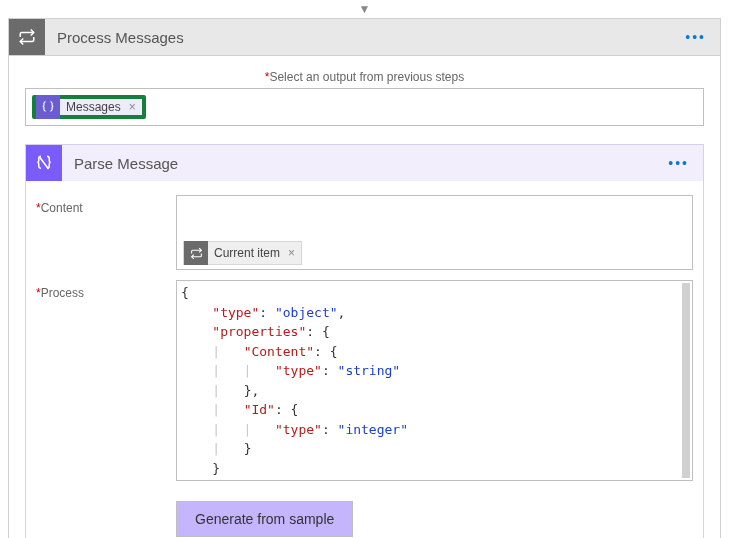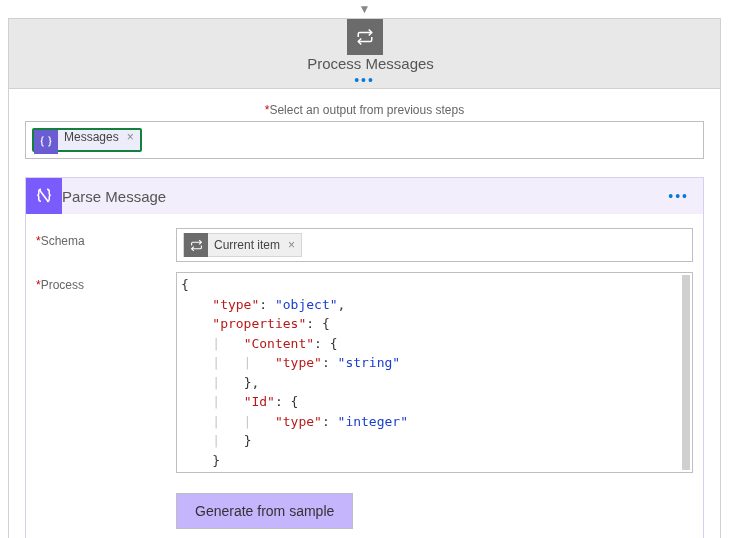--- a/index.html
+++ b/index.html
@@ -1,39 +1,39 @@
 <!DOCTYPE html>
 <html><head>
   <meta charset="utf-8">
   <style>
     * { box-sizing: border-box; margin: 0; padding: 0; }
     body { font-family: "Segoe UI", Arial, sans-serif; font-size: 13px; color: #333; background: #fff; width: 729px; }
     .arrow-down { text-align: center; color: #888; font-size: 12px; padding: 2px 0; }
     .outer-card { border: 1px solid #d0d0d0; background: #fff; margin: 0 8px; }
-    .outer-header { display: flex; align-items: center; background: #e8e8e8; border-bottom: 1px solid #d0d0d0; flex-direction: column; }
+    .outer-header { display: flex; align-items: center; background: #e8e8e8; border-bottom: 1px solid #d0d0d0; }
     .outer-icon { width: 36px; height: 36px; background: #6b6b6b; display: flex; align-items: center; justify-content: center; }
     .outer-title { flex: 1; padding-left: 12px; font-size: 15px; color: #555; }
     .menu-dots { padding: 0 14px; color: #0a7ad8; letter-spacing: 2px; cursor: pointer; font-size: 14px; }
     .outer-body { padding: 14px 16px 22px 16px; }
     .req { color: #c00; }
     .label-row { font-size: 12px; color: #666; margin-bottom: 4px; text-align: center; }
     .token-box { border: 1px solid #bfbfbf; padding: 6px; display: flex; align-items: center; background: #fff; }
-    .token { display: inline-flex; align-items: flex-start; background: #ececfb; border: 2px solid #15803d; border-radius: 2px; font-size: 12px; color: #444; height: 24px; }
+    .token { display: inline-flex; align-items: center; background: #ececfb; border: 4px solid #15803d; border-radius: 2px; font-size: 12px; color: #444; height: 24px; }
     .token-icon { width: 24px; height: 24px; background: #6a5cd1; display: flex; align-items: center; justify-content: center; margin-right: 6px; }
     .token-x { margin-left: 8px; margin-right: 6px; color: #888; cursor: pointer; }
     .inner-card { margin-top: 18px; border: 1px solid #d6d0f0; background: #f2eefc; }
     .inner-header { display: flex; align-items: center; }
     .inner-icon { width: 36px; height: 36px; background: #7a5cfd; display: flex; align-items: center; justify-content: center; }
-    .inner-title { flex: 1; font-size: 15px; color: #555; }
+    .inner-title { flex: 1; padding-left: 12px; font-size: 15px; color: #555; }
     .inner-body { background: #fff; padding: 14px 10px 18px 10px; }
     .field-row { display: flex; align-items: flex-start; margin-bottom: 10px; }
     .field-label { width: 140px; font-size: 12px; color: #666; padding-top: 6px; }
     .field-input { flex: 1; }
     .content-box { border: 1px solid #bfbfbf; padding: 4px 6px; display: flex; align-items: center; background: #fff; }
-    .token-gray { display: inline-flex; align-items: center; background: #efefef; border: 1px solid #d6d6d6; border-radius: 0; font-size: 12px; color: #444; height: 24px; }
+    .token-gray { display: inline-flex; align-items: center; background: #efefef; border: 1px solid #d6d6d6; border-radius: 0; font-size: 12px; color: #444; height: 24px; margin-top: 41px; }
     .token-gray-icon { width: 24px; height: 24px; background: #6b6b6b; display: flex; align-items: center; justify-content: center; margin-right: 6px; }
     .schema-box { border: 1px solid #bfbfbf; background: #fff; font-family: Consolas, monospace; font-size: 13px; line-height: 1.5; padding: 2px 4px; color: #444; position: relative; }
     .schema-box::after { content: ""; position: absolute; top: 2px; right: 2px; bottom: 2px; width: 8px; background: #d0d0d0; }
     .schema-box pre { margin: 0; white-space: pre; padding-right: 14px; }
     .key { color: #b91919; }
     .str { color: #1a3ecf; }
     .punc { color: #333; }
     .guide { color: #c8c8c8; }
     .gen-btn { margin-top: 10px; margin-left: 140px; border: 1px solid #bfbfbf; background: #c4b5fd; padding: 9px 18px; font-size: 14px; color: #333; cursor: pointer; font-family: inherit; }
     svg { display: block; }
@@ -78,21 +78,21 @@
               <path d="M8 3a3 3 0 0 0-3 3v3a2 2 0 0 1-2 2 2 2 0 0 1 2 2v3a3 3 0 0 0 3 3"></path>
               <path d="M16 3a3 3 0 0 1 3 3v3a2 2 0 0 0 2 2 2 2 0 0 0-2 2v3a3 3 0 0 1-3 3"></path>
               <line x1="6" y1="4" x2="18" y2="20"></line>
             </svg>
         </div>
         <div class="inner-title">Parse Message</div>
         <div class="menu-dots">•••</div>
       </div>
       <div class="inner-body">
         <div class="field-row">
-          <div class="field-label"><span class="req">*</span><span>Schema</span></div>
+          <div class="field-label"><span class="req">*</span><span>Content</span></div>
           <div class="field-input">
             <div class="content-box">
               <span class="token-gray">
                 <span class="token-gray-icon">
                   <svg width="13" height="13" viewBox="0 0 24 24" fill="none" stroke="#fff" stroke-width="2">
                       <polyline points="17 2 21 6 17 10"></polyline>
                       <path d="M3 12V8a2 2 0 0 1 2-2h16"></path>
                       <polyline points="7 22 3 18 7 14"></polyline>
                       <path d="M21 12v4a2 2 0 0 1-2 2H3"></path>
                     </svg>

